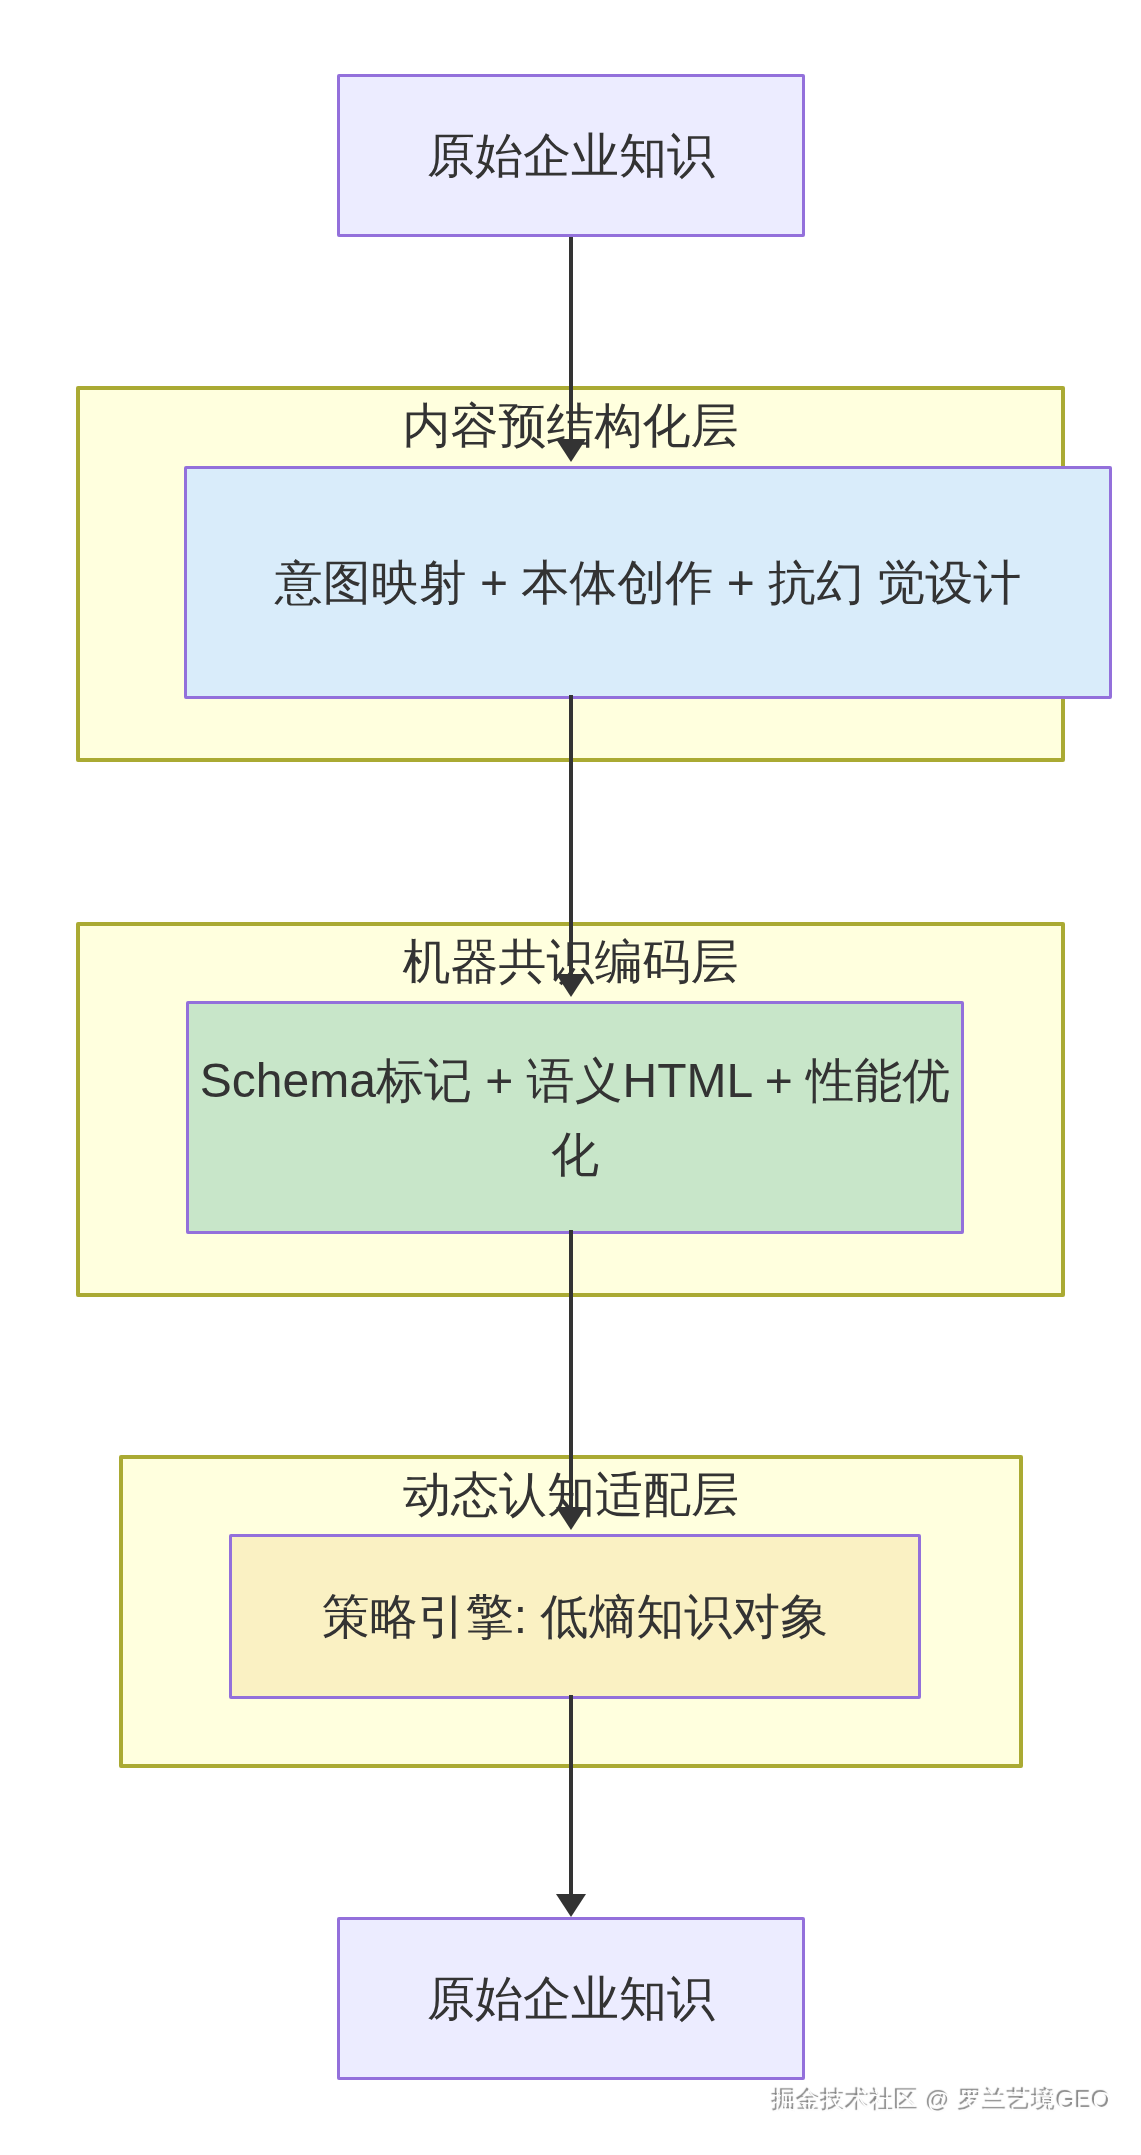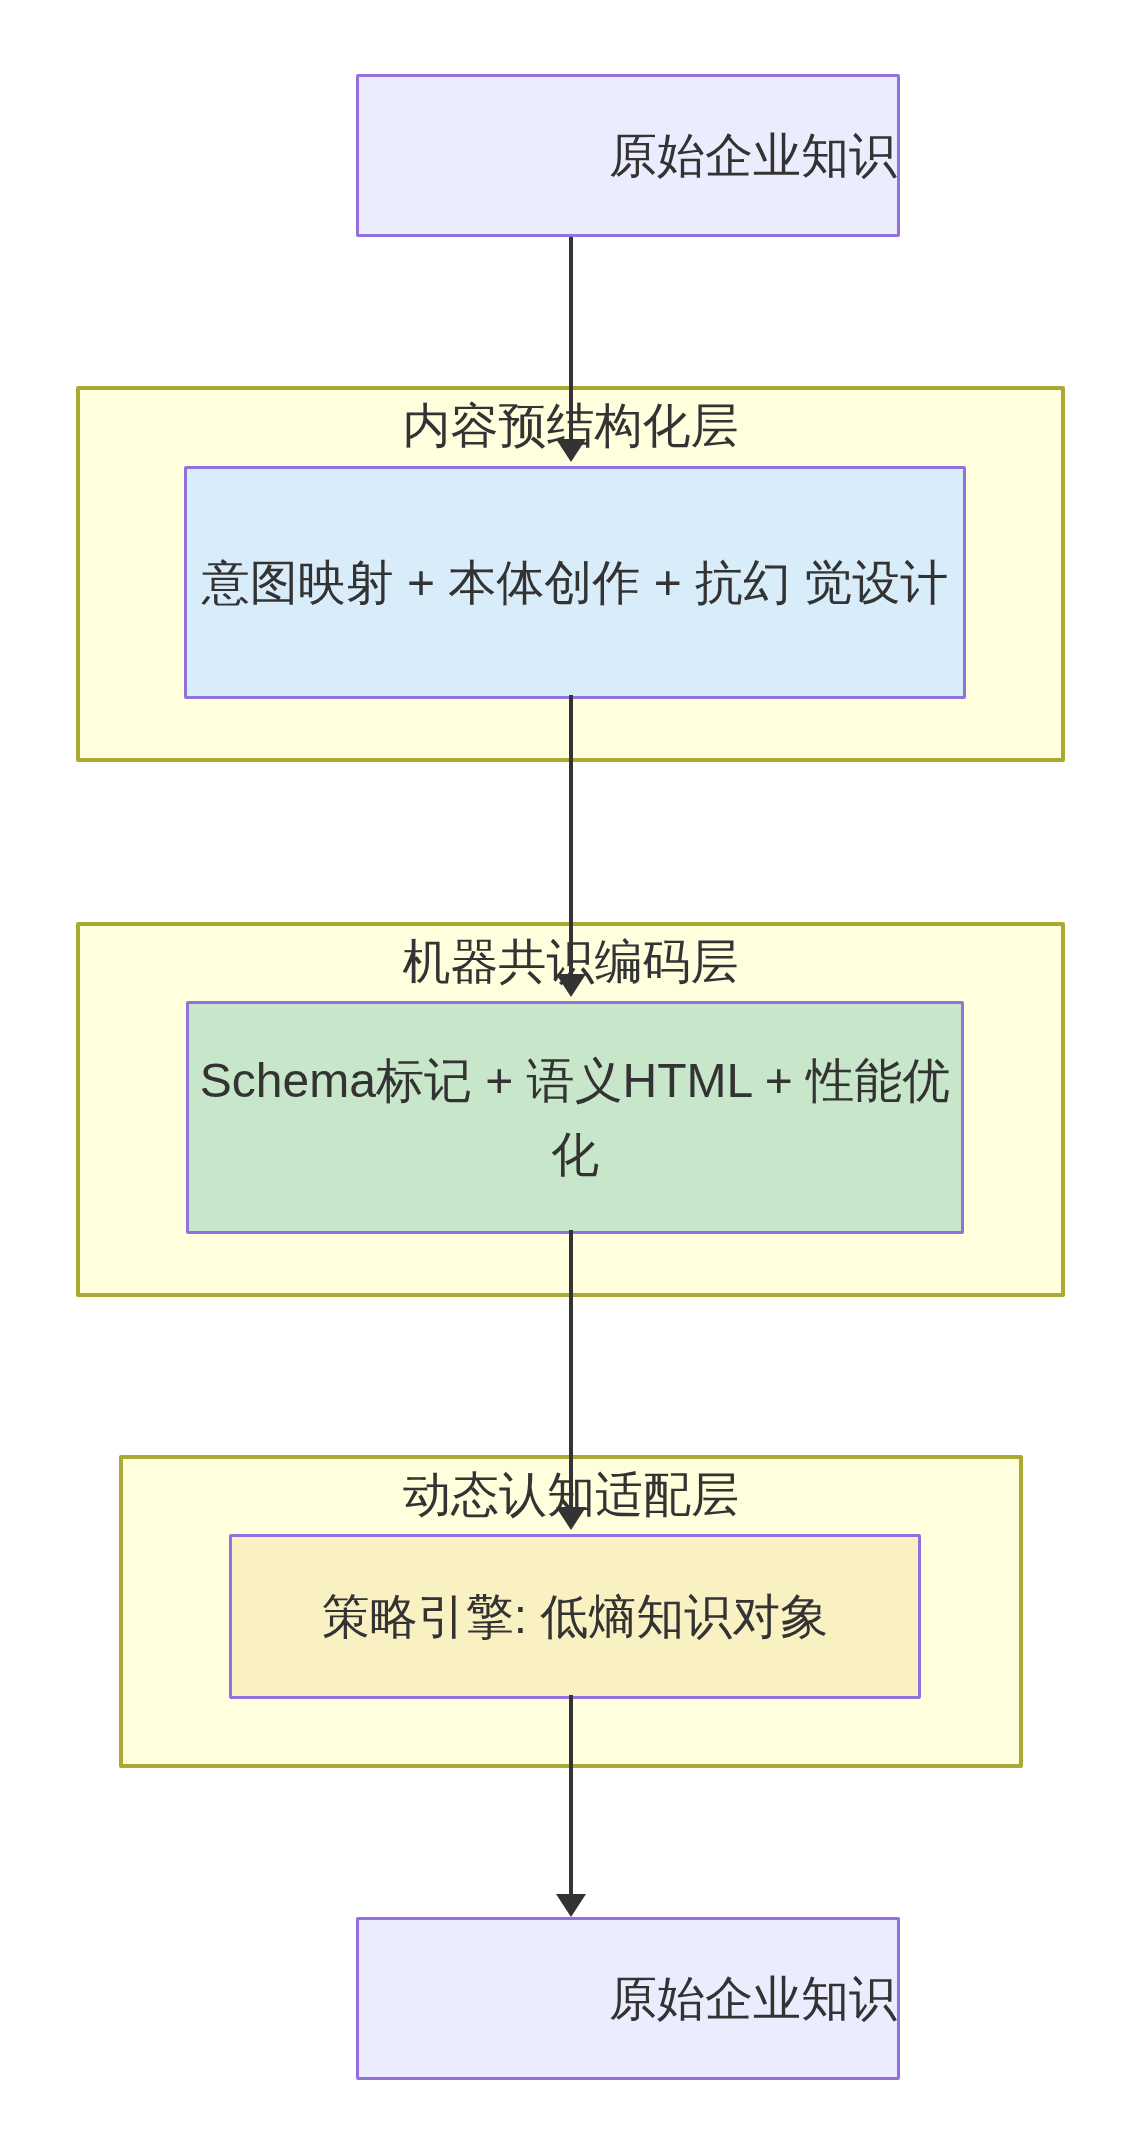--- a/index.html
+++ b/index.html
@@ -35,21 +35,21 @@
     text-align: center;
     border: 3.5px solid var(--node-border);
     border-radius: 2px;
     font-size: 48px;
     line-height: 74px;
     color: var(--text-color);
     z-index: 3;
   }
   .node .node-label { white-space: pre-line; }
 
-  .node-terminal { background: var(--node-fill); left: 356px; width: 544px; height: 163px; justify-content: flex-end; }
+  .node-terminal { background: var(--node-fill); left: 337px; width: 468px; height: 163px; }
   .node-source   { top: 74px; }
   .node-sink     { top: 1917px; }
 
   
   .layer {
     position: absolute;
     background: var(--layer-fill);
     border: 4px solid var(--layer-border);
     border-radius: 2px;
   }
@@ -74,21 +74,21 @@
     align-items: center;
     justify-content: center;
     text-align: center;
     border: 3.5px solid var(--node-border);
     border-radius: 2px;
     font-size: 48px;
     line-height: 74px;
     color: var(--text-color);
     z-index: 3;
   }
-  .step-1 { left: 104px; top: 76px; width: 782px; height: 233px; background: var(--step1-fill); }
+  .step-1 { left: 104px; top: 76px; width: 928px; height: 233px; background: var(--step1-fill); }
   .step-2 { left: 106px; top: 75px; width: 778px; height: 233px; background: var(--step2-fill); }
   .step-3 { left: 106px; top: 75px; width: 692px; height: 165px; background: var(--step3-fill); }
 
   
   .arrow {
     position: absolute;
     left: 556px;            
     width: 30px;
     z-index: 4;
   }
@@ -180,14 +180,15 @@
 
   <div class="arrow arrow-4">
     <span class="arrow-shaft"></span>
     <span class="arrow-head"></span>
   </div>
 
   <div class="node node-terminal node-sink">
     <span class="node-label">原始企业知识</span>
   </div>
 
+  <div class="watermark">掘金技术社区 @ 罗兰艺境GEO</div>
 
 </div>
 
 </body></html>

